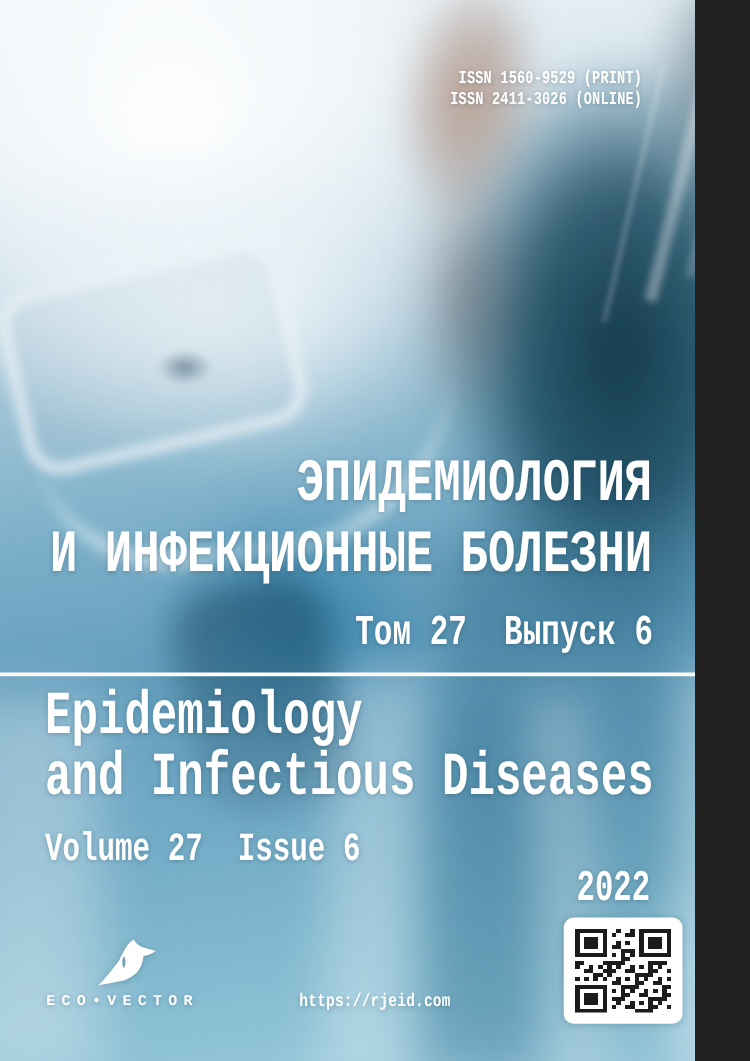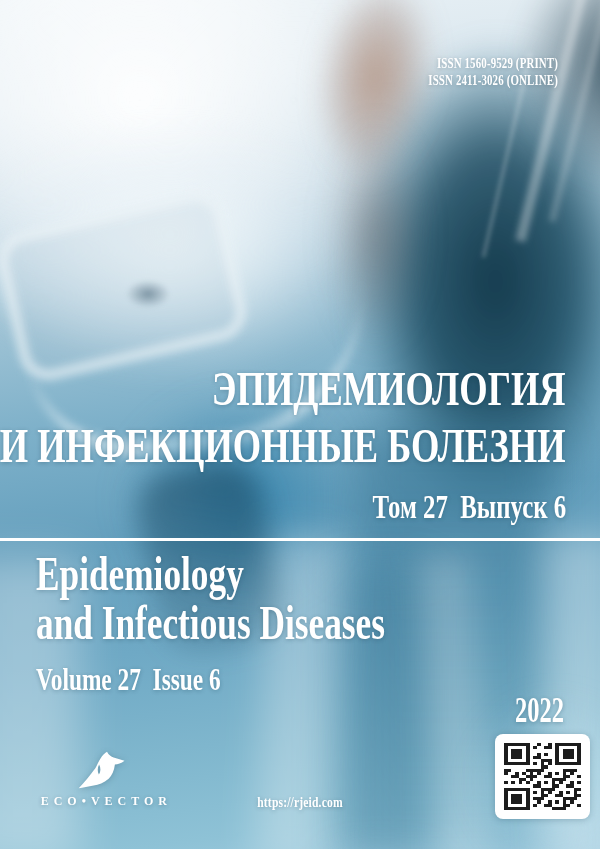--- a/index.html
+++ b/index.html
@@ -1,18 +1,18 @@
 <!DOCTYPE html>
 <html><head>
 <meta charset="utf-8">
 <style>
   html,body{margin:0;padding:0;background:#222;}
   .cover{
-    position:relative;width:600px;height:849px;overflow:hidden;
-    font-family:Liberation Serif, serif;
+    position:relative;width:556px;height:849px;overflow:hidden;
+    font-family:Liberation Mono, monospace;
     background:linear-gradient(172deg,
       #ecf3f7 0%, #dde9f0 12%, #c4d9e5 24%, #9fc3d5 35%,
       #7db0c9 47%, #649fbd 60%, #6fa9c5 72%, #7fb6cd 83%,
       #8ec2d6 93%, #a2cde0 100%);
   }
   .cover *{box-sizing:border-box;}
   
   .ph{position:absolute;pointer-events:none;}
   .fog-tl{left:-130px;top:-150px;width:540px;height:500px;
     background:radial-gradient(closest-side,rgba(255,255,255,.95),rgba(255,255,255,.55) 55%,transparent);
@@ -73,21 +73,21 @@
     transform:scaleX(.73);transform-origin:0 0;}
   .year{top:691px;right:36px;font-size:35px;transform:scaleX(.7);transform-origin:100% 0;}
   .url{top:794px;left:0;width:600px;text-align:center;font-size:14.5px;
     transform:scaleX(.8);transform-origin:50% 0;letter-spacing:.2px;}
   
   .qr-box{position:absolute;top:734px;right:10px;width:95px;height:85px;background:#fff;
     border-radius:8px;display:flex;align-items:center;justify-content:center;
     box-shadow:0 1px 6px rgba(20,60,80,.25);}
   .qr-box svg{display:block;}
   
-  .logo{position:absolute;left:32px;top:750px;width:140px;text-align:right;color:#fff;}
+  .logo{position:absolute;left:32px;top:750px;width:140px;text-align:left;color:#fff;}
   .logo svg{display:block;margin:0 auto;filter:drop-shadow(0 1px 3px rgba(15,50,70,.25));}
   .logo-name{font-size:12px;font-weight:bold;letter-spacing:5px;margin-top:4px;
     padding-left:5px;white-space:nowrap;text-shadow:0 1px 4px rgba(15,50,70,.3);}
 </style>
 </head>
 <body>
 
 <div class="cover">
 
   <div>

